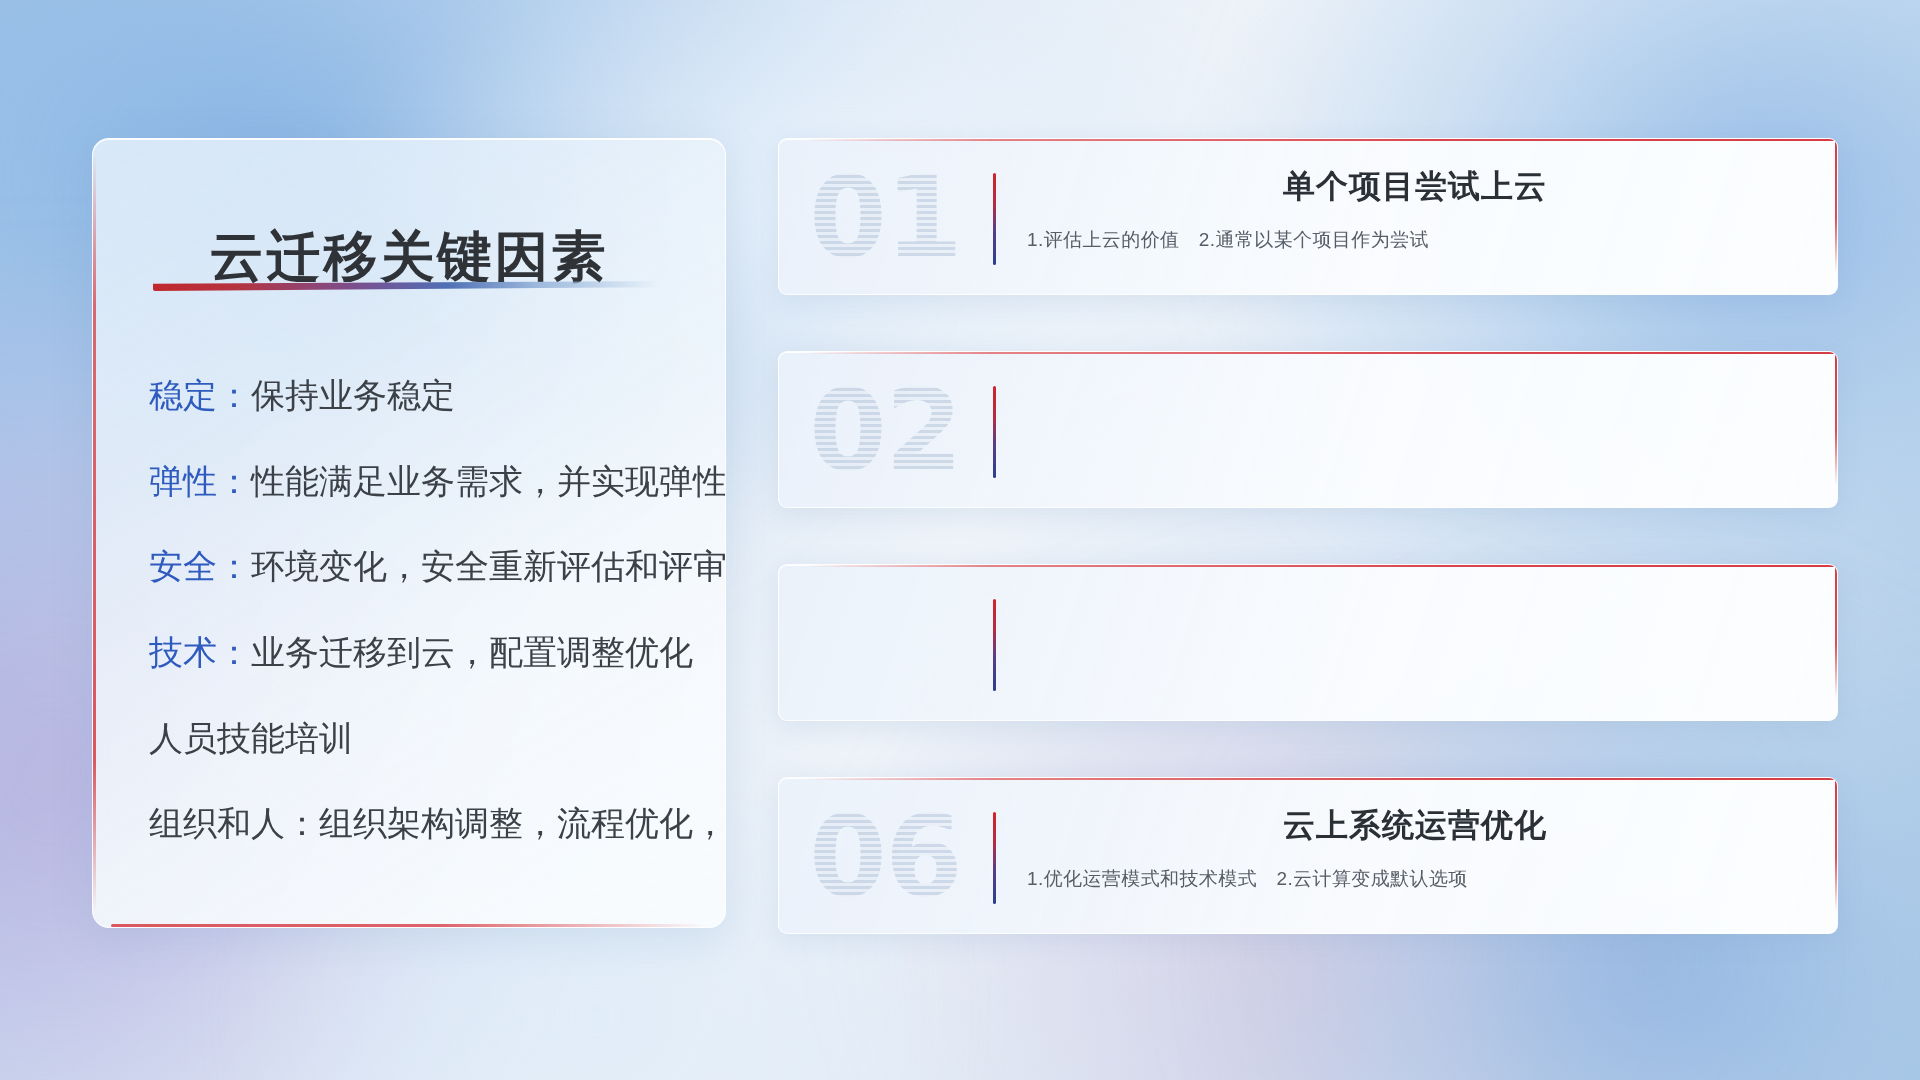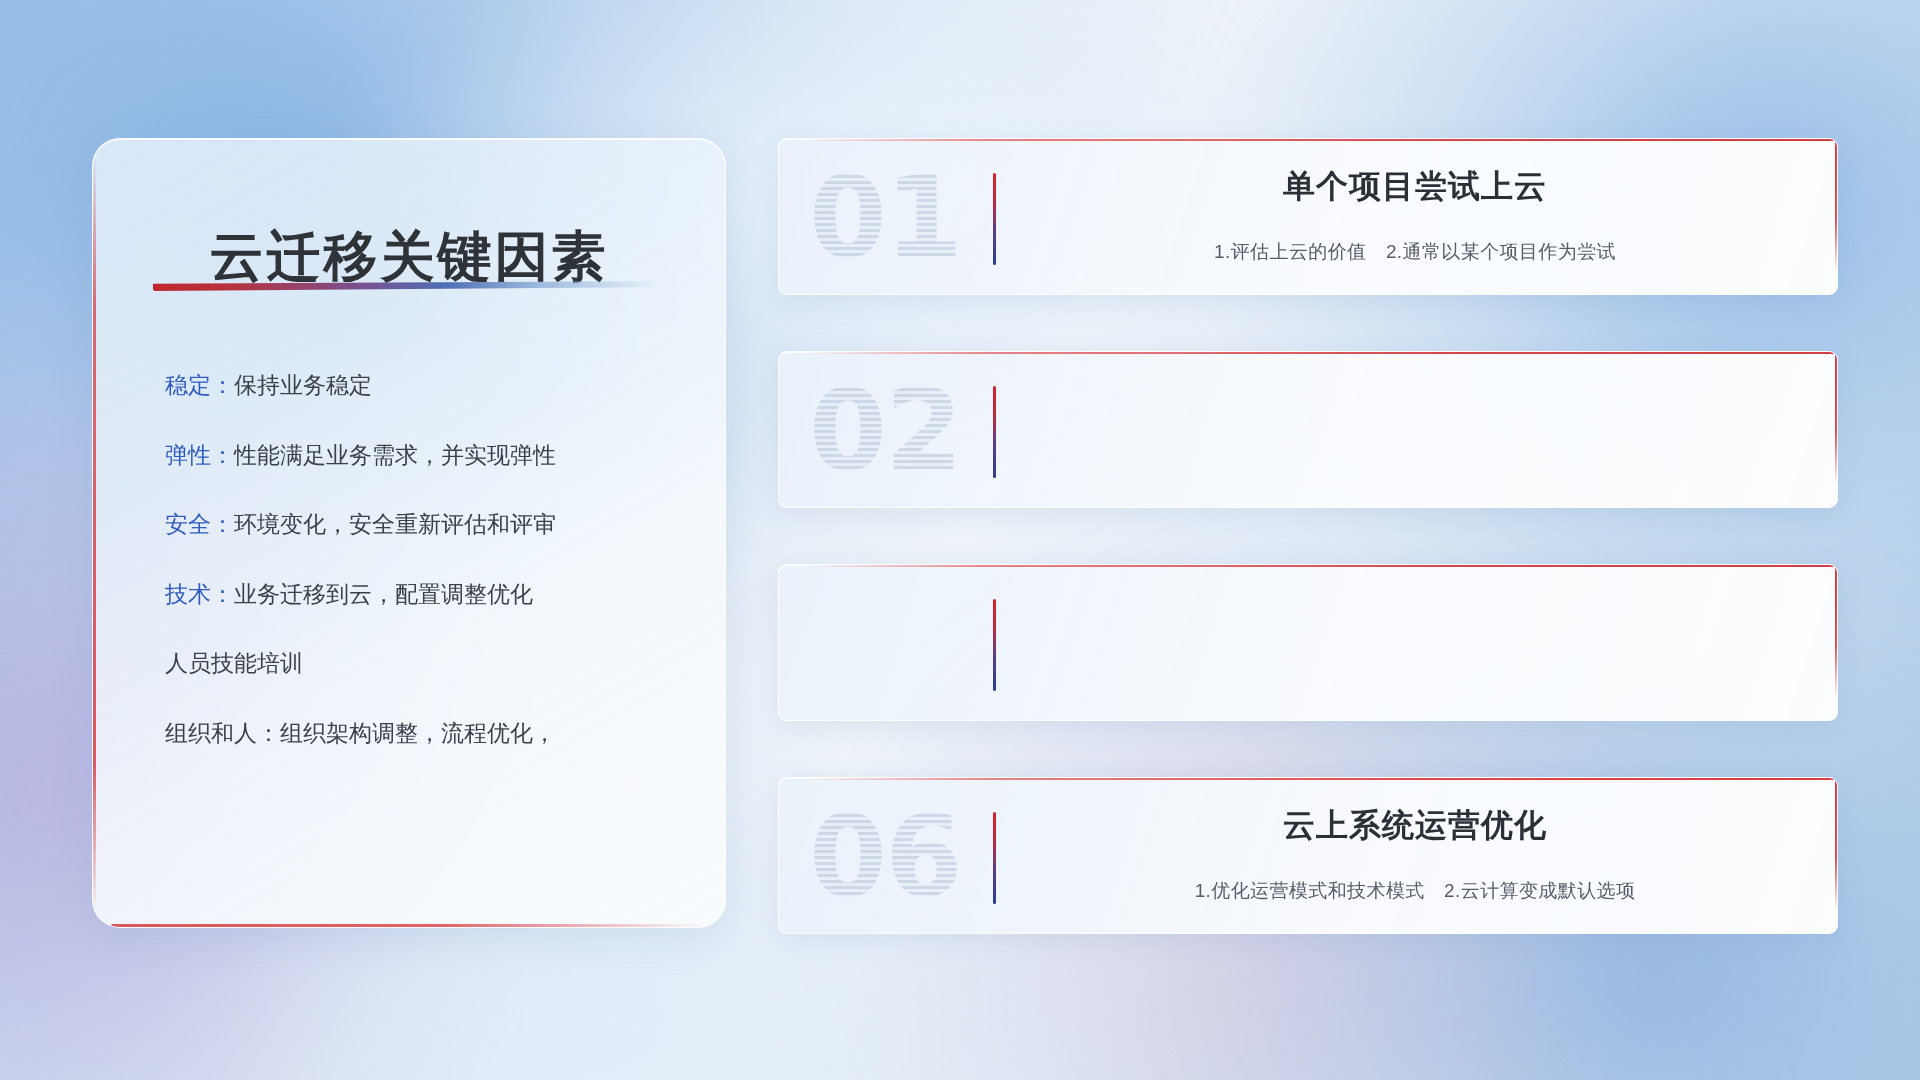--- a/index.html
+++ b/index.html
@@ -32,21 +32,21 @@
     filter:blur(40px);}
   #bg .g8{position:absolute;left:14%;bottom:-18%;width:34%;height:48%;
     background:radial-gradient(ellipse at 50% 50%, rgba(222,235,248,.8) 0%, rgba(216,232,248,.34) 48%, rgba(215,232,248,0) 78%);
     filter:blur(44px);}
 
   #root{position:absolute;inset:0;z-index:2;}
 
   
   .left-panel{
     position:absolute;left:92px;top:138px;width:632px;height:788px;
-    border-radius:28px;
+    border-radius:17px;
     background:linear-gradient(150deg, rgba(226,238,250,.88) 0%, rgba(234,243,251,.80) 30%, rgba(246,250,253,.86) 62%, rgba(250,252,254,.93) 100%);
     border:1px solid rgba(255,255,255,.85);
     box-shadow:0 10px 40px rgba(110,150,195,.18), inset 0 1px 0 rgba(255,255,255,.9);
     backdrop-filter:blur(6px);
     overflow:hidden;
   }
   .left-panel .edge-l{
     position:absolute;left:0;top:16px;bottom:16px;width:3px;
     background:linear-gradient(180deg,rgba(214,60,68,0) 0%,rgba(214,60,68,.75) 20%,rgba(214,60,68,.85) 80%,rgba(214,60,68,0) 100%);
     border-radius:3px;
@@ -62,22 +62,22 @@
     font-family:"Liberation Sans","DejaVu Sans",sans-serif;
   }
   .title-rule{
     position:absolute;left:60px;top:142px;width:506px;height:10px;
     background:linear-gradient(90deg,#c1272d 0%,#b5333f 16%,#7b4f8e 40%,#4f6fb5 58%,#9db9dd 76%,rgba(214,232,246,0) 100%);
     clip-path:polygon(0 28%,100% 0,100% 62%,0 100%);
     border-radius:2px;
   }
   .factor-list{position:absolute;left:56px;right:34px;top:232px;}
   .factor-row{
-    font-size:23px;line-height:1.46;margin-bottom:36px;color:#3c4148;
-    font-family:Liberation Mono, monospace;white-space:nowrap;margin-left:16px;
+    font-size:34px;line-height:1.46;margin-bottom:36px;color:#3c4148;
+    font-family:Liberation Serif, serif;white-space:nowrap;
   }
   .factor-row:last-child{margin-bottom:0;}
   .factor-label{color:#2f5bbf;}
   .factor-label.plain{color:#3c4148;}
   .factor-text{color:#3c4148;}
 
   
   .cards{position:absolute;left:778px;top:138px;width:1060px;}
   .card{
     position:relative;height:155px;margin-bottom:56px;border-radius:9px;
@@ -113,22 +113,22 @@
     position:absolute;left:214px;top:34px;width:3px;height:92px;border-radius:2px;
     background:linear-gradient(180deg,#d0242c 0%,#b52b45 34%,#5a3e86 62%,#2a3f8f 100%);
   }
   .card-body{position:absolute;left:248px;right:34px;top:26px;}
   .card-title{
     font-size:32px;font-weight:bold;color:#2b3036;letter-spacing:1px;
     font-family:"Liberation Sans","DejaVu Sans",sans-serif;
     text-align:center;
   }
   .card-sub{
-    margin-top:30px;font-size:19px;color:#575d66;letter-spacing:.4px;
-    font-family:"Liberation Sans","DejaVu Sans",sans-serif;white-space:nowrap;text-align:center;
+    margin-top:18px;font-size:19px;color:#575d66;letter-spacing:.4px;
+    font-family:"Liberation Sans","DejaVu Sans",sans-serif;white-space:nowrap;
   }
 </style>
 </head>
 <body>
 
 <div id="bg">
   <div class="g1"></div>
   <div class="g2"></div>
   <div class="g3"></div>
   <div class="g4"></div>

